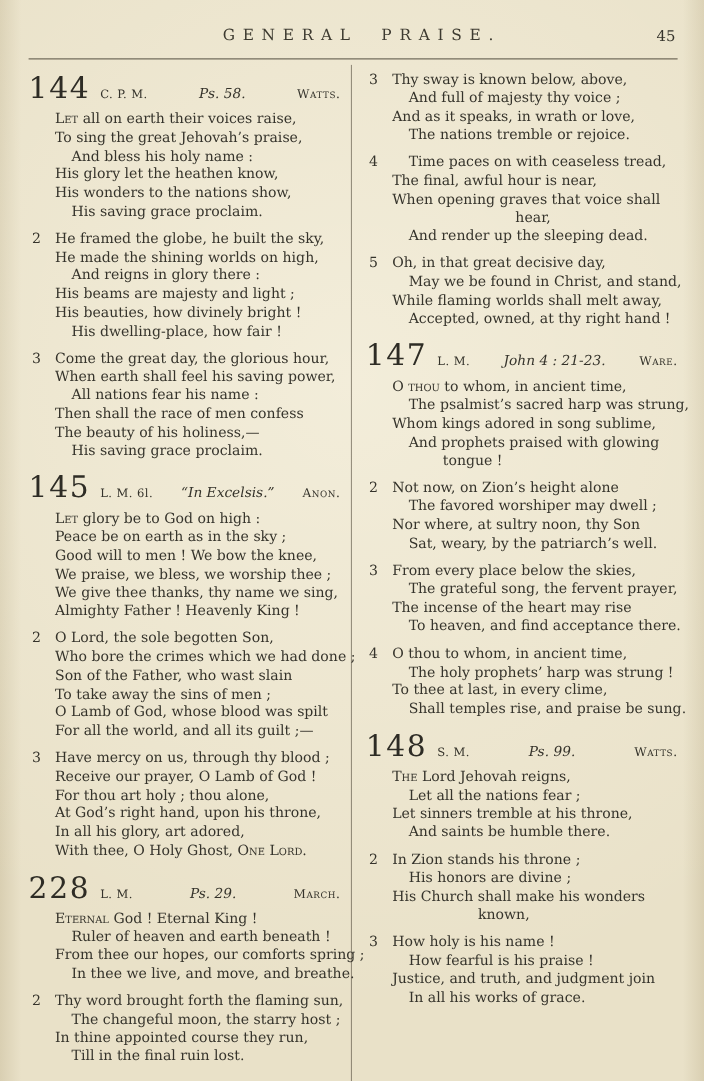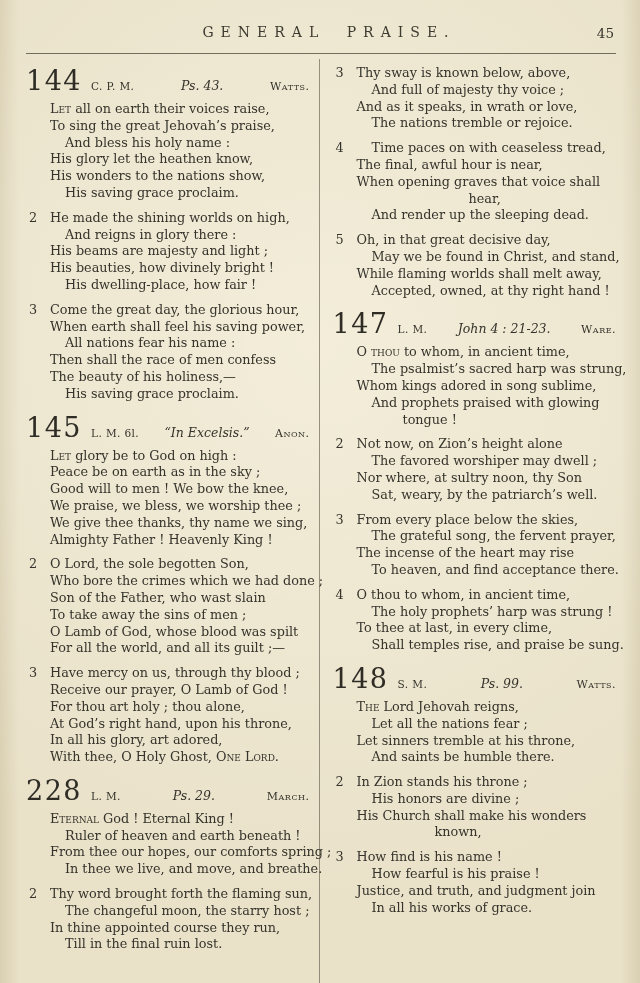--- a/index.html
+++ b/index.html
@@ -57,37 +57,38 @@
     <div class="page-title">GENERAL PRAISE.</div>
     <div class="page-number">45</div>
   </header>
   <div class="header-rule"></div>
   <main class="columns">
     <section class="column left">
         <div class="hymn">
           <div class="hymn-head">
             <span class="hnum">144</span>
             <span class="hmeter">C. P. M.</span>
-            <span class="htune">Ps. 43.</span>
+            <span class="htune">Ps. 58.</span>
             <span class="hauthor">Watts.</span>
           </div>
           <div class="verse">
             <span class="vnum"></span>
             <div class="vlines">
               <div class="line i0"><span class="sc">Let</span> all on earth their voices raise,</div>
               <div class="line i0">To sing the great Jehovah’s praise,</div>
               <div class="line i1">And bless his holy name :</div>
               <div class="line i0">His glory let the heathen know,</div>
               <div class="line i0">His wonders to the nations show,</div>
               <div class="line i1">His saving grace proclaim.</div>
             </div>
           </div>
           <div class="verse">
             <span class="vnum">2</span>
             <div class="vlines">
+              <div class="line i0">He framed the globe, he built the sky,</div>
               <div class="line i0">He made the shining worlds on high,</div>
               <div class="line i1">And reigns in glory there :</div>
               <div class="line i0">His beams are majesty and light ;</div>
               <div class="line i0">His beauties, how divinely bright !</div>
               <div class="line i1">His dwelling-place, how fair !</div>
             </div>
           </div>
           <div class="verse">
             <span class="vnum">3</span>
             <div class="vlines">
@@ -266,21 +267,21 @@
             <div class="vlines">
               <div class="line i0">In Zion stands his throne ;</div>
               <div class="line i1">His honors are divine ;</div>
               <div class="line i0">His Church shall make his wonders</div>
               <div class="line i4">known,</div>
             </div>
           </div>
           <div class="verse">
             <span class="vnum">3</span>
             <div class="vlines">
-              <div class="line i0">How find is his name !</div>
+              <div class="line i0">How holy is his name !</div>
               <div class="line i1">How fearful is his praise !</div>
               <div class="line i0">Justice, and truth, and judgment join</div>
               <div class="line i1">In all his works of grace.</div>
             </div>
           </div>
         </div>
       </section>
   </main>
 </div>
 

